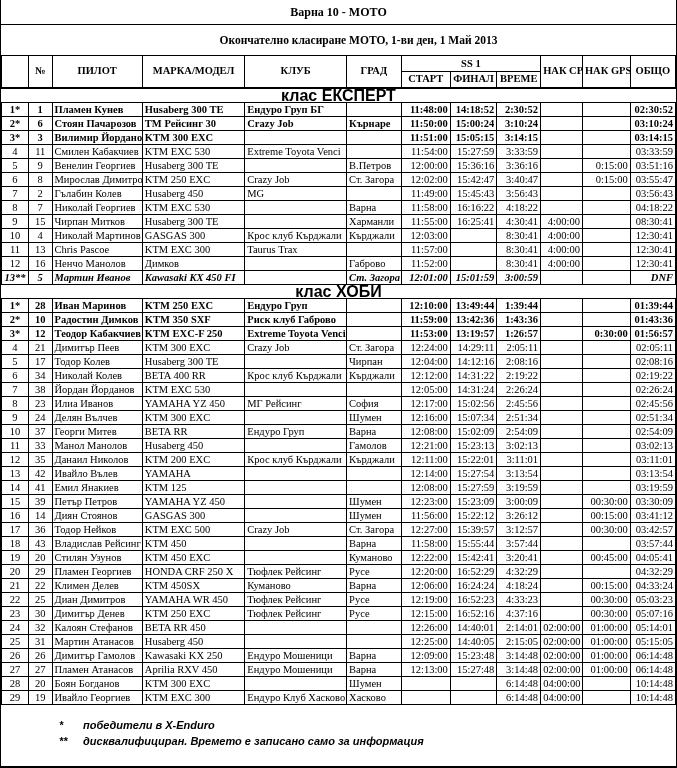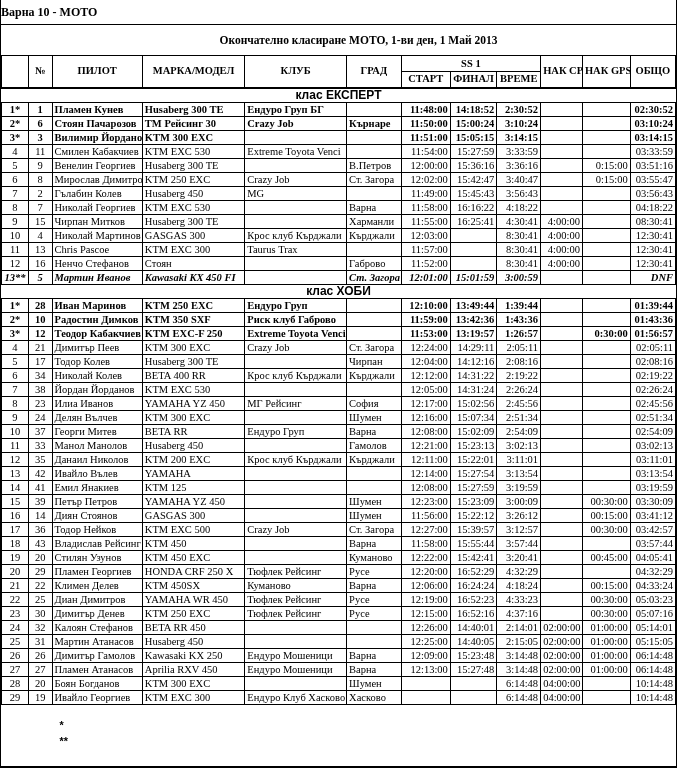--- a/index.html
+++ b/index.html
@@ -11,21 +11,21 @@
     background: #ffffff;
     border-left: 1px solid #000;
     border-right: 1px solid #000;
     border-bottom: 2px solid #000;
     font-family: "Liberation Serif", serif;
     color: #000;
     overflow: hidden;
   }
   .title {
     height: 24px; line-height: 24px;
-    font-weight: bold; font-size: 12px;
+    text-align: center; font-weight: bold; font-size: 12px;
     border-bottom: 1px solid #000;
   }
   .subtitle {
     height: 30px; line-height: 30px;
     text-align: center; font-weight: bold; font-size: 11.5px; margin-left: 40px;
   }
   table.results {
     width: 100%;
     border-collapse: collapse;
     table-layout: fixed;
@@ -50,21 +50,21 @@
   td.c-pilot, td.c-bike, td.c-club, td.c-city { text-align: left; }
   td.c-start, td.c-finish, td.c-time, td.c-naksr, td.c-nakgps, td.c-total { text-align: right; }
   tr.bold-row td { font-weight: bold; }
   tr.dq-row td { font-weight: bold; font-style: italic; margin-left: 44px; }
   tr.section-row td {
     border: none;
     height: 18px; line-height: 18px;
     text-align: center;
     font-family: "Liberation Sans", sans-serif;
     font-weight: bold;
-    font-size: 12px;
+    font-size: 16px;
   }
   .footnotes {
     margin: 12px 0 0 58px;
     font-family: "Liberation Sans", sans-serif;
     font-weight: bold;
     font-style: italic;
     font-size: 11px;
   }
   .footnote { display: flex; line-height: 16px; }
   .footnote .marker { width: 24px; flex: 0 0 24px; }
@@ -277,22 +277,22 @@
     <td class="c-finish"></td>
     <td class="c-time">8:30:41</td>
     <td class="c-naksr">4:00:00</td>
     <td class="c-nakgps"></td>
     <td class="c-total">12:30:41</td>
   </tr>
 
   <tr>
     <td class="c-pos">12</td>
     <td class="c-num">16</td>
-    <td class="c-pilot">Ненчо Стефанов</td>
-    <td class="c-bike">Стоян</td>
+    <td class="c-pilot">Ненчо Манолов</td>
+    <td class="c-bike">Димков</td>
     <td class="c-club"></td>
     <td class="c-city">Габрово</td>
     <td class="c-start">11:52:00</td>
     <td class="c-finish"></td>
     <td class="c-time">8:30:41</td>
     <td class="c-naksr">4:00:00</td>
     <td class="c-nakgps"></td>
     <td class="c-total">12:30:41</td>
   </tr>
 
@@ -748,19 +748,21 @@
     <td class="c-naksr">04:00:00</td>
     <td class="c-nakgps"></td>
     <td class="c-total">10:14:48</td>
   </tr>
 </tbody>
   </table>
 
   <div class="footnotes">
     <div class="footnote">
       <span class="marker">*</span>
+      <span>победители в X-Enduro</span>
     </div>
     <div class="footnote">
       <span class="marker">**</span>
+      <span>дисквалифициран. Времето е записано само за информация</span>
     </div>
   </div>
 
 </div>
 
 </body></html>

